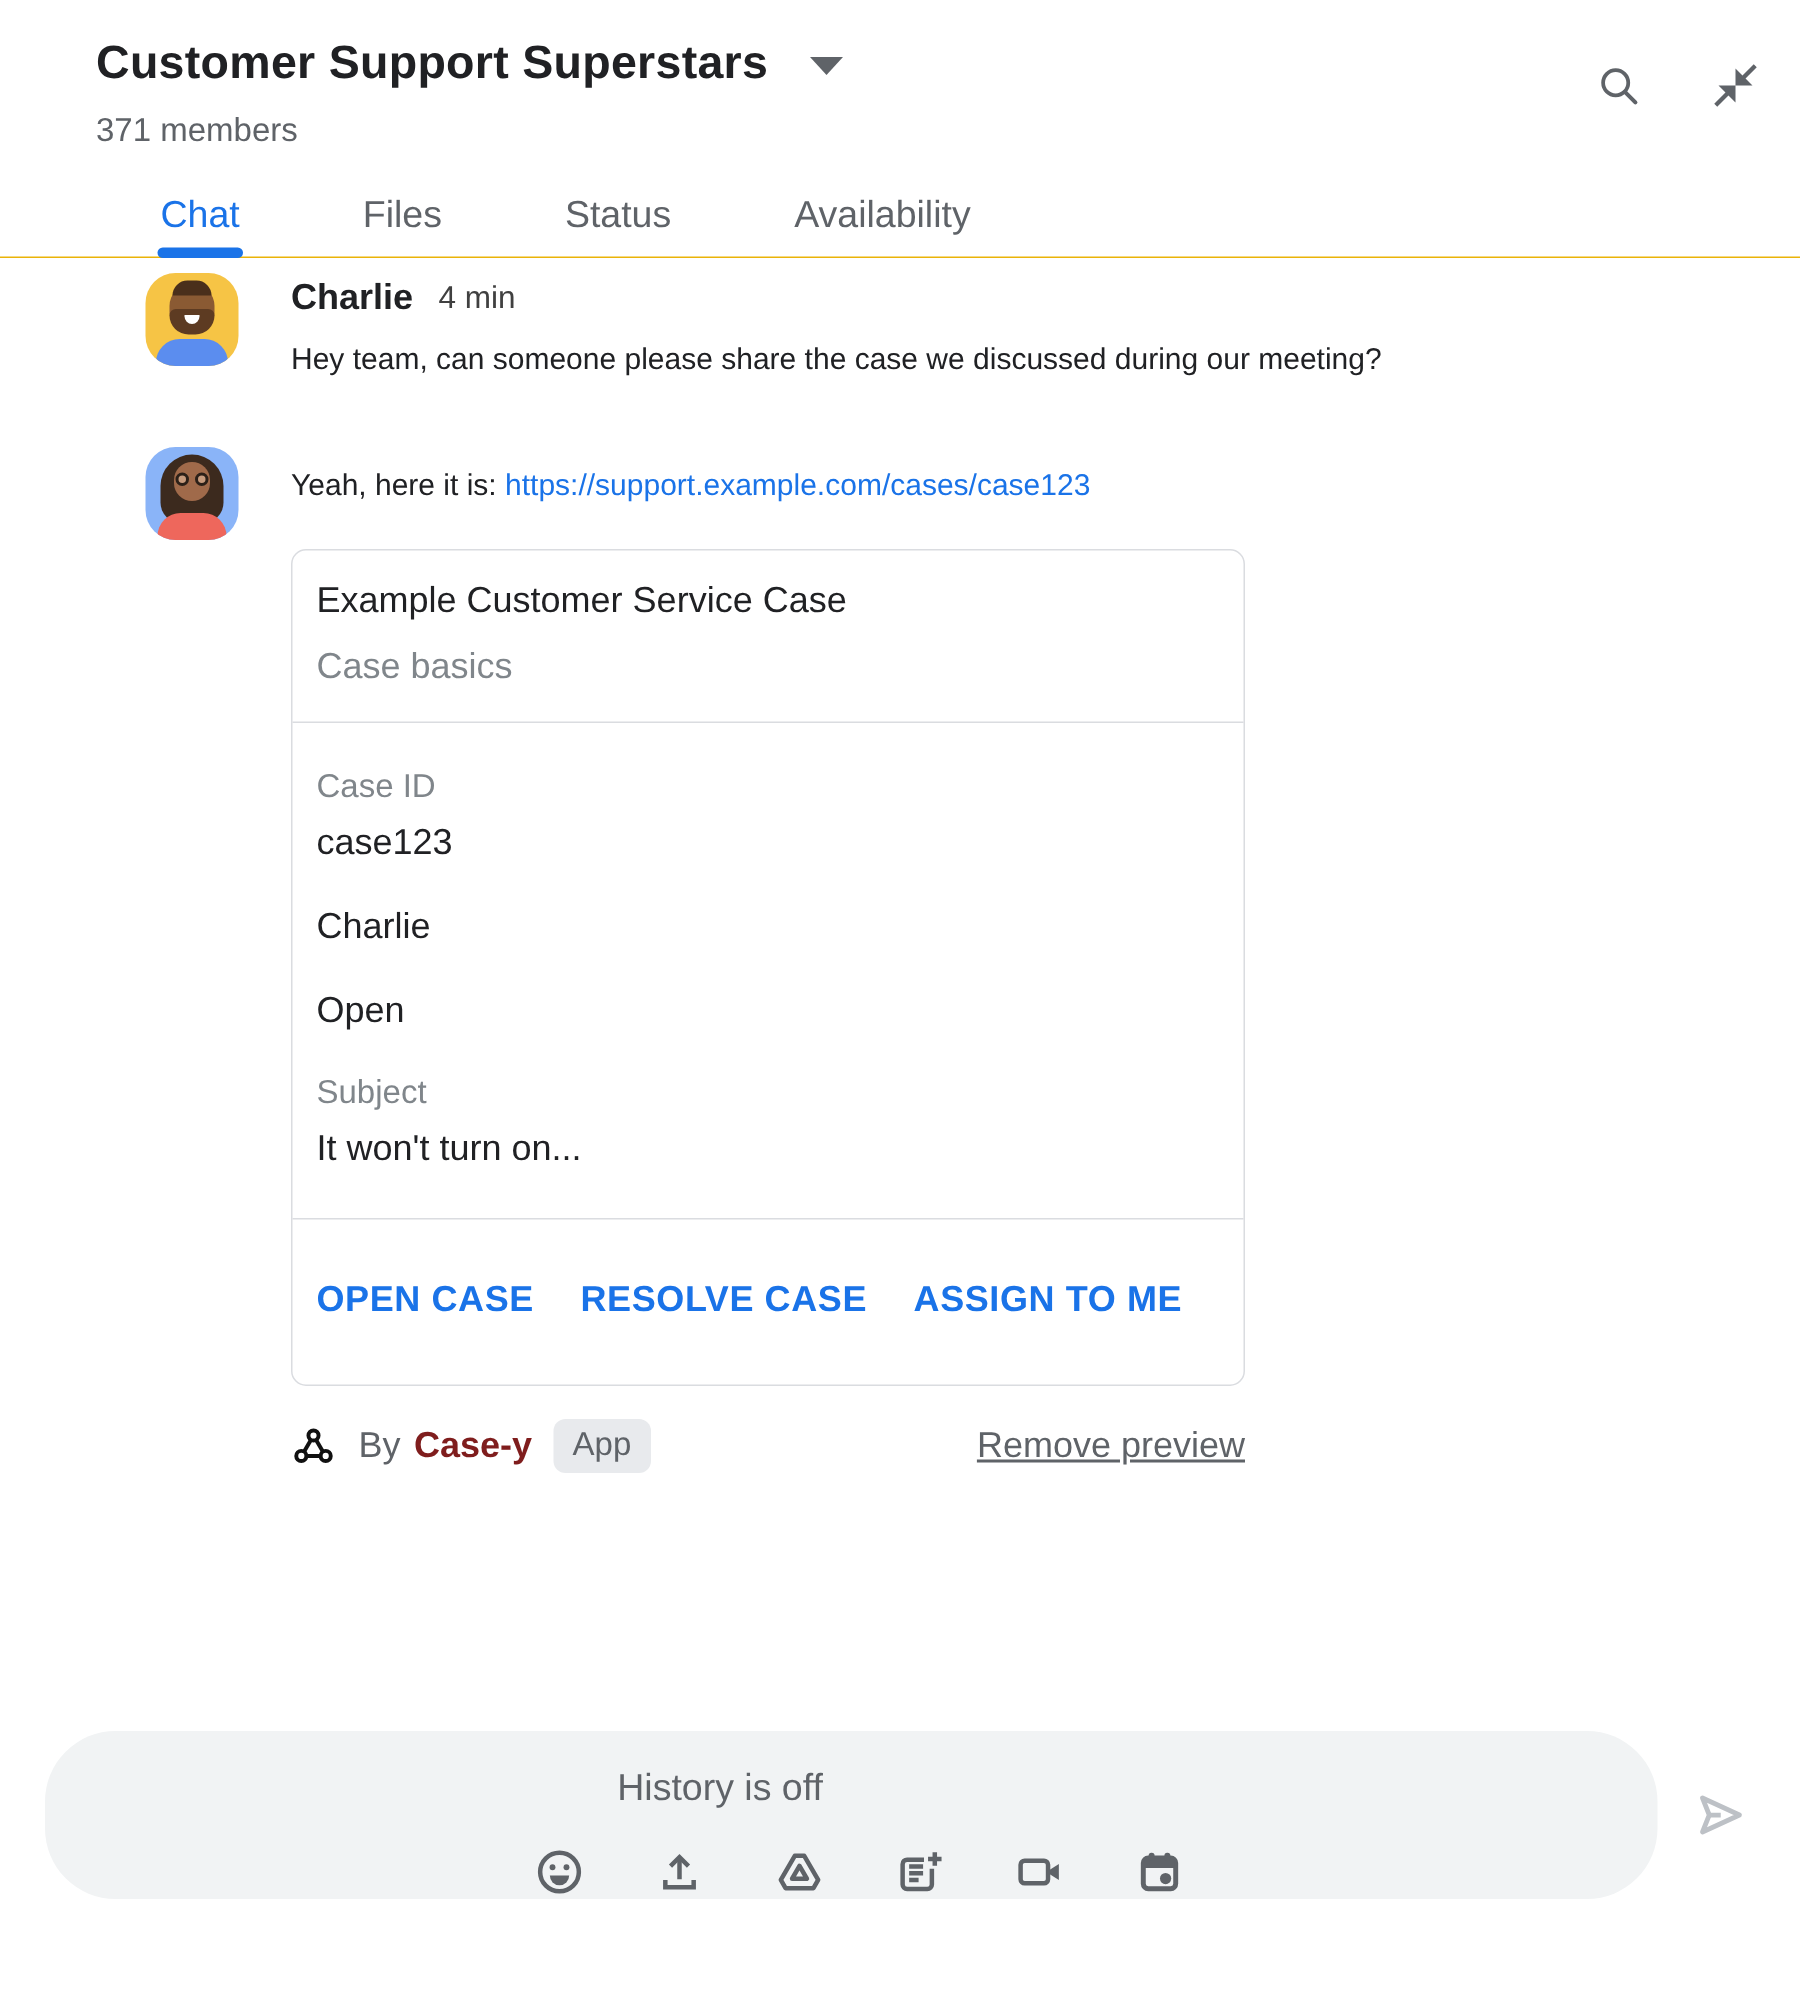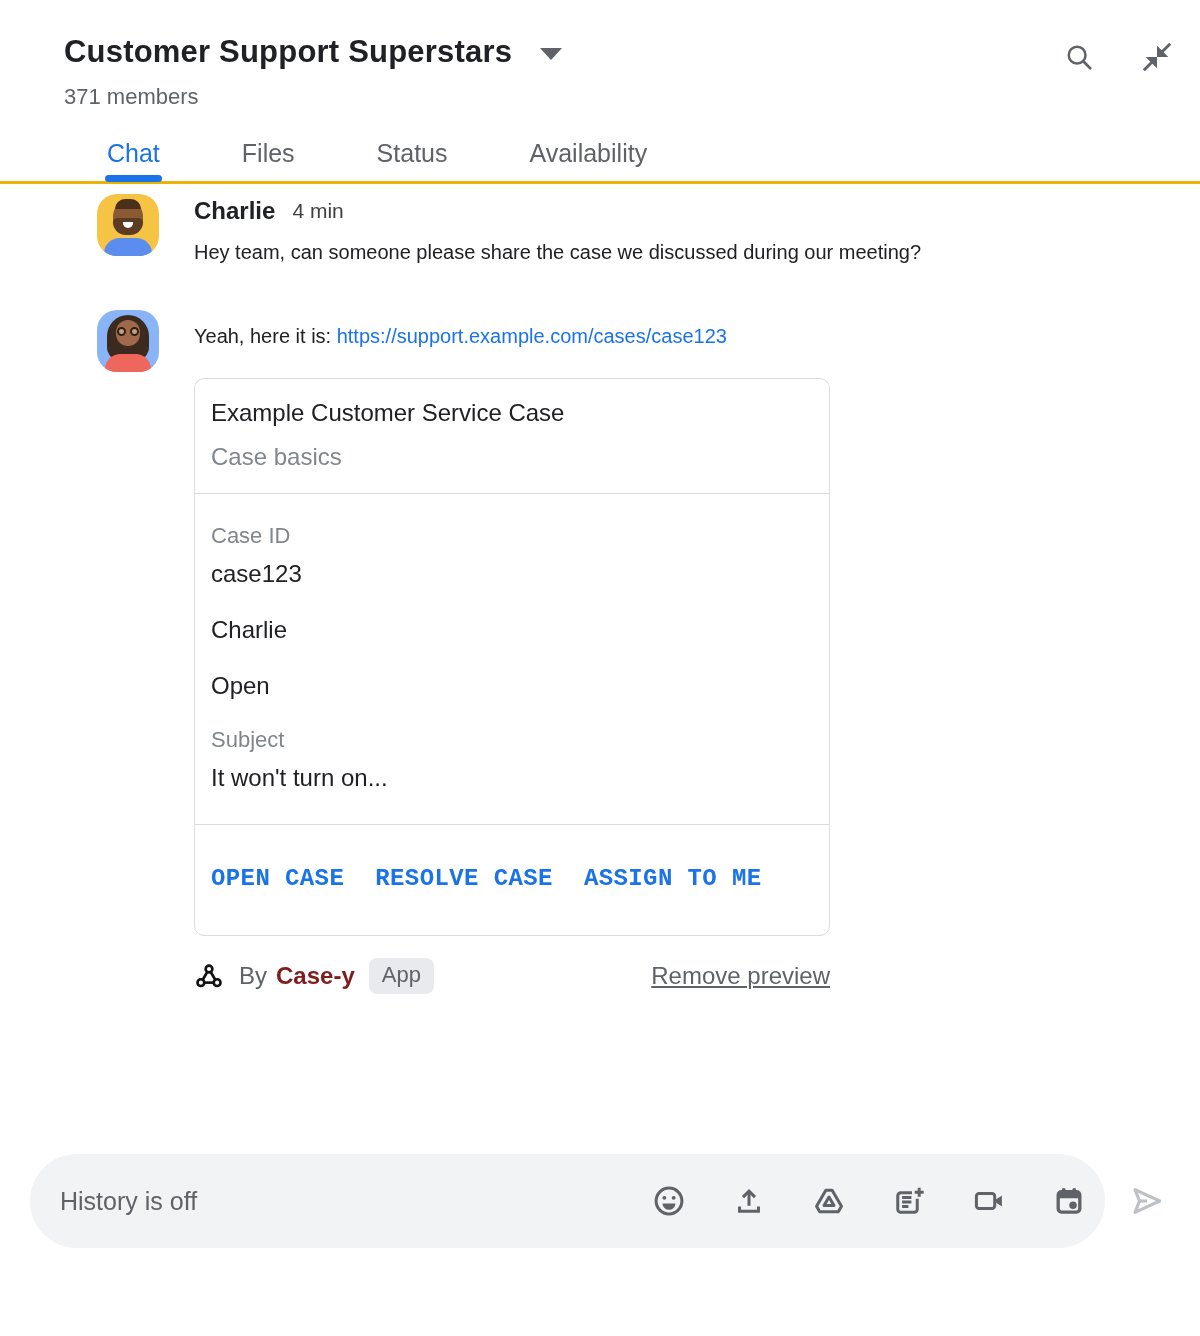--- a/index.html
+++ b/index.html
@@ -3,31 +3,31 @@
 <meta charset="utf-8">
 <style>
   html,body { margin:0; padding:0; background:#fff; }
   .app {
     position:relative; width:1200px; height:1336px; overflow:hidden;
     background:#ffffff; font-family:"Liberation Sans","DejaVu Sans",sans-serif;
     color:#202124;
   }
 
   
-  .header { position:relative; padding:32px 0 0 64px; }
+  .header { position:relative; padding:22px 0 0 64px; }
   .title-row { display:flex; align-items:center; gap:28px; }
   .room-title { font-size:31px; font-weight:600; color:#202124; letter-spacing:0.2px; line-height:40px; }
   .caret-down { width:0; height:0; border-left:11px solid transparent; border-right:11px solid transparent;
     border-top:12px solid #5f6368; margin-top:4px; cursor:pointer; }
   .member-count { font-size:22px; color:#5f6368; margin-top:12px; line-height:26px; }
   .header-icons { position:absolute; top:40px; right:26px; display:flex; align-items:center; gap:46px; }
   .hicon { cursor:pointer; display:flex; }
 
   
-  .tabs { display:flex; gap:82px; padding-left:107px; margin-top:28px; border-bottom:3px solid #eab308; }
+  .tabs { display:flex; gap:82px; padding-left:107px; margin-top:28px; border-bottom:1px solid #eab308; }
   .tab { font-size:25px; font-weight:500; color:#5f6368; line-height:30px; padding-bottom:13px;
     position:relative; cursor:pointer; }
   .tab.active { color:#1a73e8; }
   .tab.active::after { content:""; position:absolute; left:-2px; right:-2px; bottom:-1px; height:7px;
     background:#1a73e8; border-radius:4px; }
 
   
   .messages { padding:10px 100px 0 97px; }
   .message { display:flex; }
   .message + .message { margin-top:38px; }
@@ -63,35 +63,35 @@
   .card-title { font-size:24px; color:#202124; line-height:28px; }
   .card-subtitle { font-size:24px; color:#80868b; line-height:28px; margin-top:16px; }
   .card-divider { border-top:1px solid #dadce0; }
   .card-body { padding:30px 16px 32px; }
   .field + .field { margin-top:28px; }
   .field-label { font-size:22px; color:#80868b; line-height:24px; }
   .field-value { font-size:24px; color:#202124; line-height:28px; margin-top:12px; }
   .card-actions { padding:40px 16px 42px; display:flex; gap:31px; }
   .card-action-btn { font-size:24px; font-weight:600; color:#1a73e8; letter-spacing:0.4px;
     line-height:28px; cursor:pointer; background:none; border:none; padding:0;
-    font-family:Liberation Mono, monospace; }
+    font-family:Liberation Sans, sans-serif; }
 
   
   .attribution { width:636px; display:flex; align-items:center; margin-top:22px; }
   .webhook-wrap { display:flex; }
   .by-label { font-size:24px; color:#5f6368; margin-left:15px; }
   .app-name { font-size:24px; font-weight:700; color:#7f1d1d; margin-left:9px; }
   .app-badge { font-size:22px; color:#5f6368; background:#e8eaed; border-radius:8px;
     padding:4px 13px 6px; margin-left:14px; }
   .remove-preview { margin-left:auto; font-size:24px; color:#5f6368; text-decoration:underline; cursor:pointer; }
 
   
   .composer-row { position:absolute; left:30px; top:1154px; display:flex; align-items:center; }
-  .composer { width:1075px; height:94px; background:#f1f3f4; border-radius:47px;
-    display:flex; align-items:center; padding:0 18px 0 28px; box-sizing:border-box; }
+  .composer { width:1075px; height:112px; background:#f1f3f4; border-radius:47px;
+    display:flex; align-items:center; padding:0 18px 0 28px; box-sizing:border-box;flex-direction:column; }
   .composer-input { flex:1; background:transparent; border:none; outline:none;
     font-size:25px; color:#202124; font-family:"Liberation Sans","DejaVu Sans",sans-serif; }
   .composer-input::placeholder { color:#5f6368; opacity:1; }
   .composer-icons { display:flex; align-items:center; gap:44px; }
   .cicon { cursor:pointer; display:flex; }
   .send-button { margin-left:22px; cursor:default; display:flex; }
 </style>
 </head>
 <body>
 

